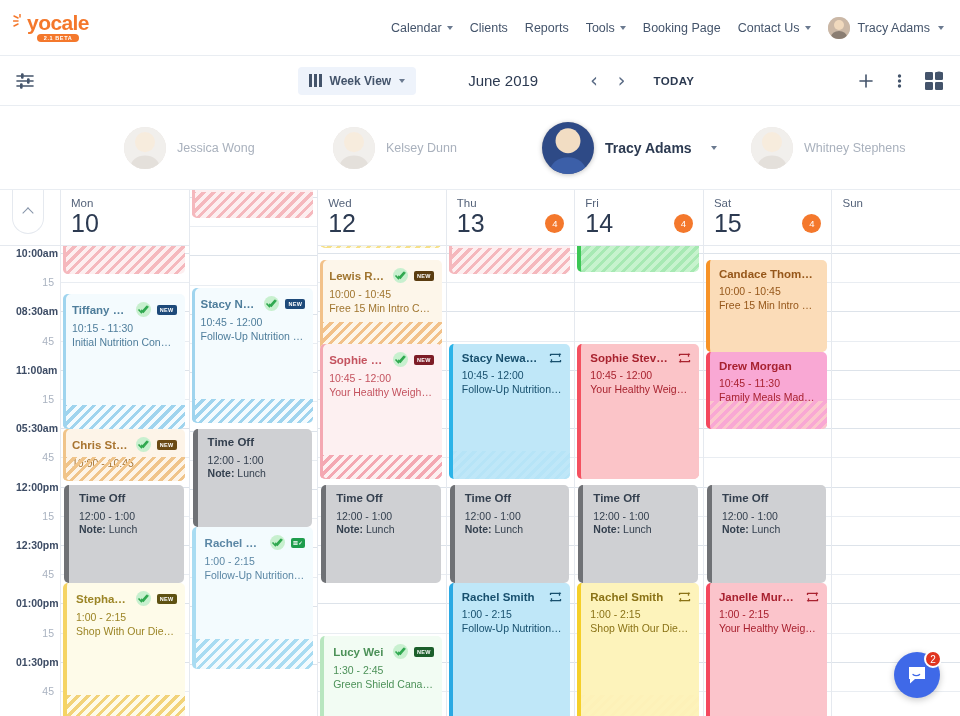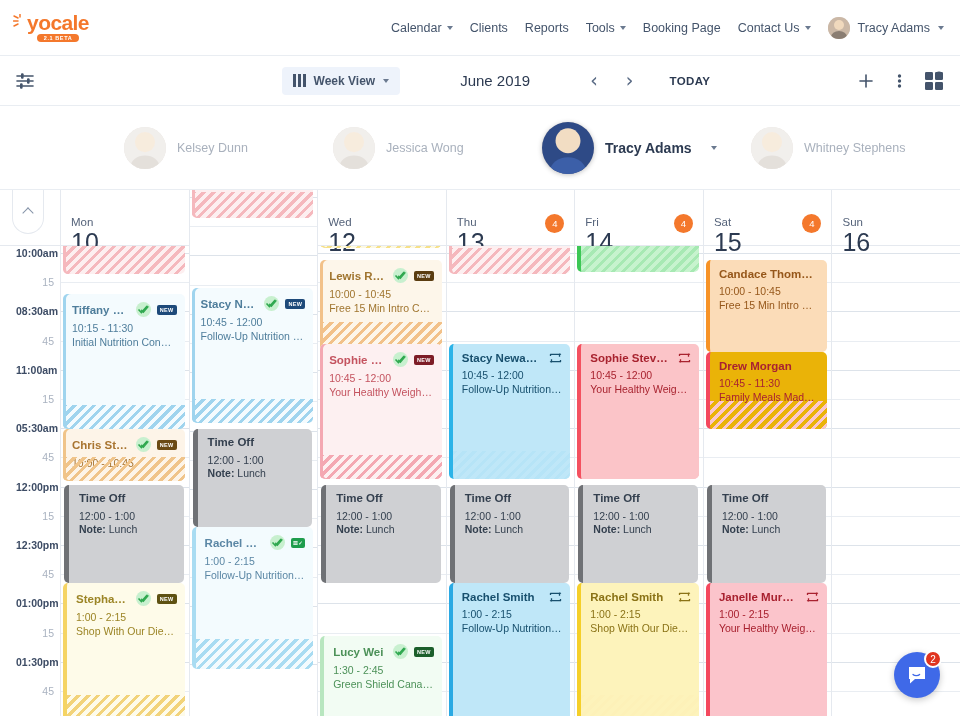--- a/index.html
+++ b/index.html
@@ -51,21 +51,21 @@
   .av-face { position: absolute; inset: 0; }
 
   
   .toolbar {
     height: 50px; display: flex; align-items: center; padding: 0 16px 0 14px;
     border-bottom: 1px solid #e9edf2; background: #fff; position: relative;
   }
   .filter-icon { width: 22px; height: 22px; cursor: pointer; }
   .toolbar-center {
     position: absolute; left: 0; right: 0; display: flex;
-    align-items: center; justify-content: center; gap: 8px; pointer-events: none; padding-left: 32px;
+    align-items: center; justify-content: center; gap: 0; pointer-events: none; padding-left: 32px;
   }
   .toolbar-center > * { pointer-events: auto; }
   .viewbtn {
     display: flex; align-items: center; gap: 8px; background: #eef3fb;
     border-radius: 4px; padding: 7px 11px; cursor: pointer;
   }
   .viewbtn-bars { display: flex; gap: 2px; }
   .viewbtn-bars i { width: 3px; height: 13px; background: #44546b; display: block; }
   .viewbtn-label { font-size: 12px; font-weight: bold; color: #44546b; }
   .month-label {
@@ -122,21 +122,21 @@
     position: absolute; right: 6px; text-align: right; width: 54px;
     font-size: 10.5px; transform: translateY(-50%); padding-left: 16px;
   }
   .tlabel.major { color: #3d4c65; font-weight: bold; }
   .tlabel.minor { color: #a9b2c0; }
 
   .days { flex: 1; display: flex; position: relative; }
   .daycol { flex: 1; border-left: 1px solid #e5e9ef; position: relative; }
   .dayhead { height: 56px; padding: 7px 0 0 10px; position: relative; background: #fff;
              border-bottom: 1px solid #e5e9ef; }
-  .dayname { font-size: 11.5px; color: #55637a; margin-top: 19px; }
+  .dayname { font-size: 11.5px; color: #55637a; }
   .daynum { font-size: 25px; color: #2c3a51; line-height: 28px; font-weight: normal; }
   .daybadge {
     position: absolute; right: 10px; top: 24px; width: 19px; height: 19px;
     border-radius: 50%; background: #f4782c; color: #fff; font-size: 9.5px;
     display: flex; align-items: center; justify-content: center; cursor: pointer;
   }
   .daybody { position: relative; height: 479px; overflow: hidden; }
   .hline { position: absolute; left: 0; right: 0; border-top: 1px solid #e9edf2; }
   .hline.major { border-top-color: #dde3ea; }
 
@@ -309,31 +309,31 @@
 
 <div class="staffrow" id="staffrow">
     <div class="staff">
       <span class="avatar lg">
         <svg class="av-face" viewBox="0 0 50 50">
           <rect width="50" height="50" fill="#e6e2de"></rect>
           <circle cx="25" cy="18" r="12" fill="#f2ddc3"></circle>
           <ellipse cx="25" cy="47" rx="17" ry="13" fill="#cfc7bf"></ellipse>
         </svg>
       </span>
-      <span class="staff-name">Kelsey Dunn</span>
+      <span class="staff-name">Jessica Wong</span>
     </div>
     <div class="staff">
       <span class="avatar lg">
         <svg class="av-face" viewBox="0 0 50 50">
           <rect width="50" height="50" fill="#e6e2de"></rect>
           <circle cx="25" cy="18" r="12" fill="#f2ddc3"></circle>
           <ellipse cx="25" cy="47" rx="17" ry="13" fill="#cfc7bf"></ellipse>
         </svg>
       </span>
-      <span class="staff-name">Jessica Wong</span>
+      <span class="staff-name">Kelsey Dunn</span>
     </div>
     <div class="staff active">
       <span class="avatar lg">
         <svg class="av-face" viewBox="0 0 50 50">
           <rect width="50" height="50" fill="#2e4a86"></rect>
           <circle cx="25" cy="18" r="12" fill="#f2ddc3"></circle>
           <ellipse cx="25" cy="47" rx="17" ry="13" fill="#3c5fa8"></ellipse>
         </svg>
       </span>
       <span class="staff-name">Tracy Adams</span>
@@ -749,21 +749,21 @@
           <div class="hline" style="top:445px"></div>
           <div class="hline major" style="top:474.2px"></div>
           <div class="appt bar" style="top: 14px; height: 92px; background: rgb(251, 220, 184); color: rgb(150, 87, 26); border-left-color: rgb(247, 147, 39);">
             <div class="appt-head">
               <span class="appt-name">Candace Thomp…</span>
             </div>
             <div class="appt-time">10:00 - 10:45</div>
             <div class="appt-svc">Free 15 Min Intro Ch…</div>
             <div class="hatch" style="height:30px;background-image:repeating-linear-gradient(135deg,#fbdcb8 0 3px,transparent 3px 7px);"></div>
           </div>
-          <div class="appt bar" style="top: 106px; height: 77px; background: #eab308; color: rgb(168, 34, 49); border-left-color: rgb(244, 72, 94);">
+          <div class="appt bar" style="top: 106px; height: 77px; background: #f9a8d4; color: rgb(168, 34, 49); border-left-color: rgb(244, 72, 94);">
             <div class="appt-head">
               <span class="appt-name">Drew Morgan</span>
             </div>
             <div class="appt-time">10:45 - 11:30</div>
             <div class="appt-svc">Family Meals Made …</div>
             <div class="hatch" style="height:28px;background-image:repeating-linear-gradient(135deg,#fbc7cd 0 3px,transparent 3px 7px);"></div>
           </div>
           <div class="appt bar" style="top: 337px; height: 142px; background: rgb(251, 196, 203); color: rgb(168, 33, 47); border-left-color: rgb(244, 72, 94);">
             <div class="appt-head">
               <span class="appt-name">Janelle Murphy</span>
@@ -783,21 +783,20 @@
           <div class="timeoff" style="top: 239px; height: 98px;">
             <div class="to-title">Time Off</div>
             <div class="to-time">12:00 - 1:00</div>
             <div class="to-note"><b>Note:</b> Lunch</div>
           </div>
         </div>
       </div>
       <div class="daycol">
         <div class="dayhead">
           <div class="dayname">Sun</div>
-          <div class="daynum">16</div>
         </div>
         <div class="daybody">
           <div class="hline major" style="top:7px"></div>
           <div class="hline" style="top:36.2px"></div>
           <div class="hline major" style="top:65.4px"></div>
           <div class="hline" style="top:94.6px"></div>
           <div class="hline major" style="top:123.8px"></div>
           <div class="hline" style="top:153px"></div>
           <div class="hline major" style="top:182.2px"></div>
           <div class="hline" style="top:211.4px"></div>

